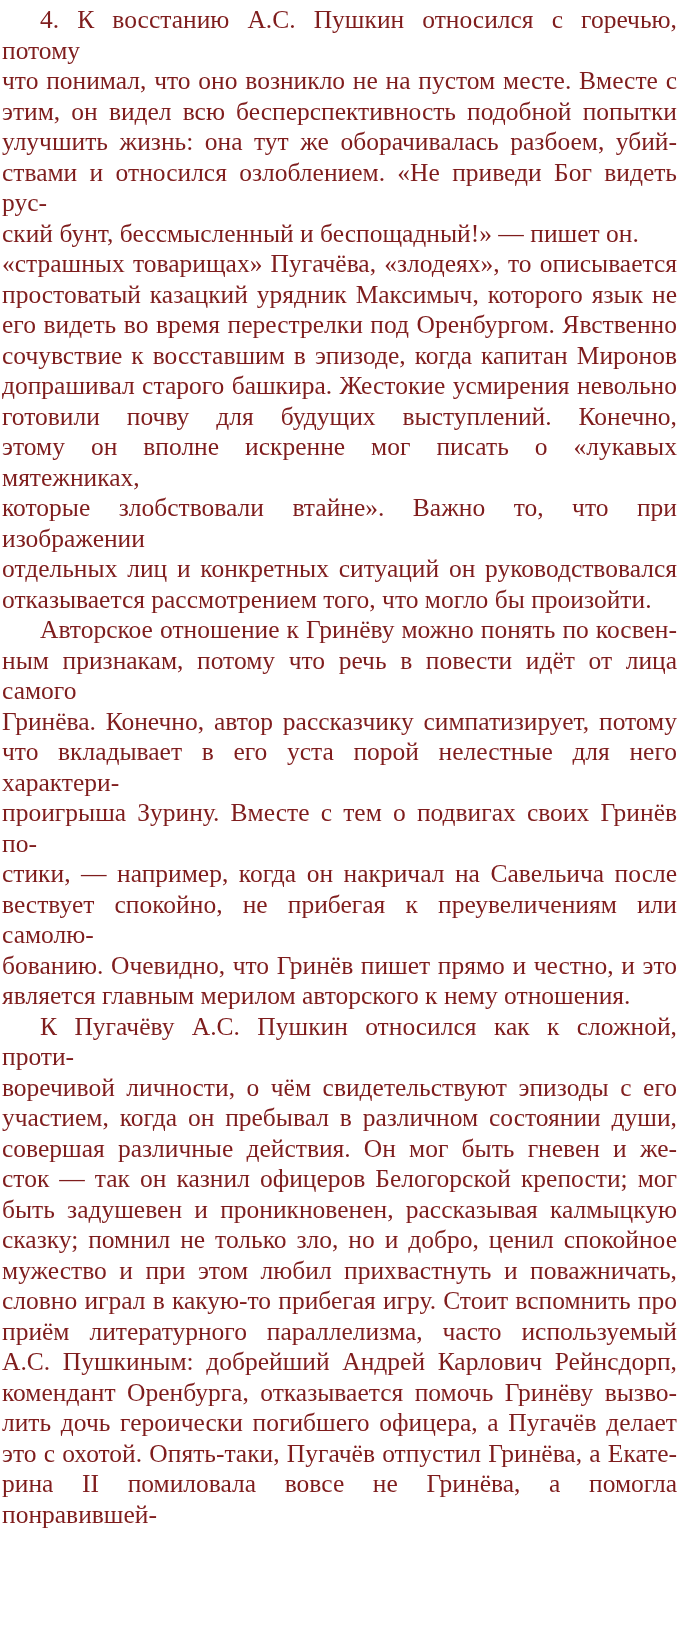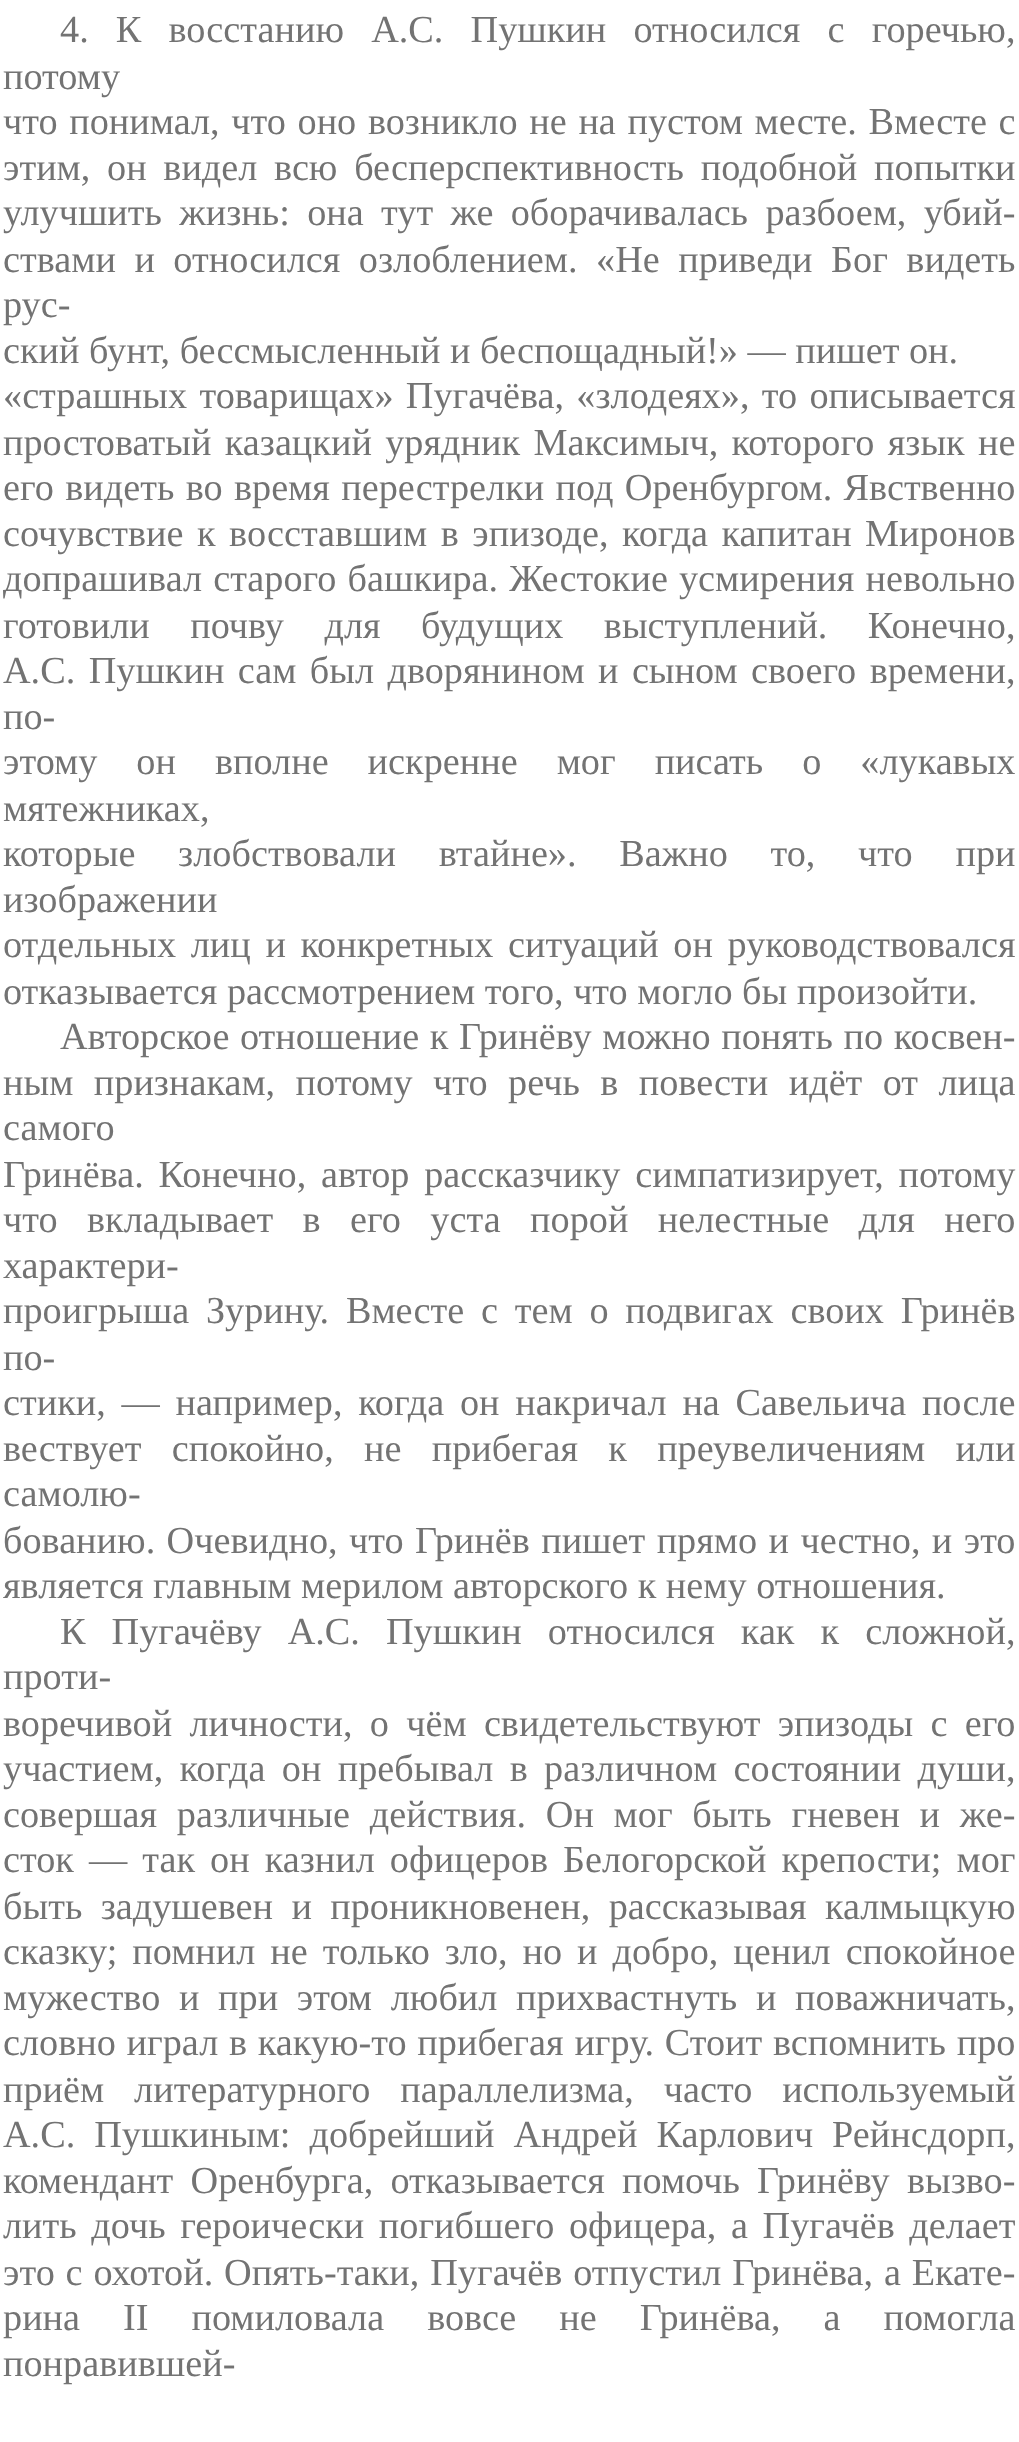--- a/index.html
+++ b/index.html
@@ -36,37 +36,36 @@
   .line.first {
     text-indent: 38px;
   }
   .line.last {
     text-align-last: left;
   }
 </style>
 </head>
 <body>
 
-<div class="page" style="background: rgb(255, 255, 255); color: #737373;">
+<div class="page" style="background: rgb(255, 255, 255); color: #7f1d1d;">
     <div class="paragraph">
       <div class="line first">4. К восстанию А.С. Пушкин относился с горечью, потому</div>
       <div class="line">что понимал, что оно возникло не на пустом месте. Вместе с</div>
       <div class="line">этим, он видел всю бесперспективность подобной попытки</div>
       <div class="line">улучшить жизнь: она тут же оборачивалась разбоем, убий-</div>
       <div class="line">ствами и относился озлоблением. «Не приведи Бог видеть рус-</div>
       <div class="line last">ский бунт, бессмысленный и беспощадный!» — пишет он.</div>
     </div>
     <div class="paragraph">
       <div class="line">«страшных товарищах» Пугачёва, «злодеях», то описывается</div>
       <div class="line">простоватый казацкий урядник Максимыч, которого язык не</div>
       <div class="line">его видеть во время перестрелки под Оренбургом. Явственно</div>
       <div class="line">сочувствие к восставшим в эпизоде, когда капитан Миронов</div>
       <div class="line">допрашивал старого башкира. Жестокие усмирения невольно</div>
       <div class="line">готовили почву для будущих выступлений. Конечно,</div>
-      <div class="line">А.С. Пушкин сам был дворянином и сыном своего времени, по-</div>
       <div class="line">этому он вполне искренне мог писать о «лукавых мятежниках,</div>
       <div class="line">которые злобствовали втайне». Важно то, что при изображении</div>
       <div class="line">отдельных лиц и конкретных ситуаций он руководствовался</div>
       <div class="line last">отказывается рассмотрением того, что могло бы произойти.</div>
     </div>
     <div class="paragraph">
       <div class="line first">Авторское отношение к Гринёву можно понять по косвен-</div>
       <div class="line">ным признакам, потому что речь в повести идёт от лица самого</div>
       <div class="line">Гринёва. Конечно, автор рассказчику симпатизирует, потому</div>
       <div class="line">что вкладывает в его уста порой нелестные для него характери-</div>

